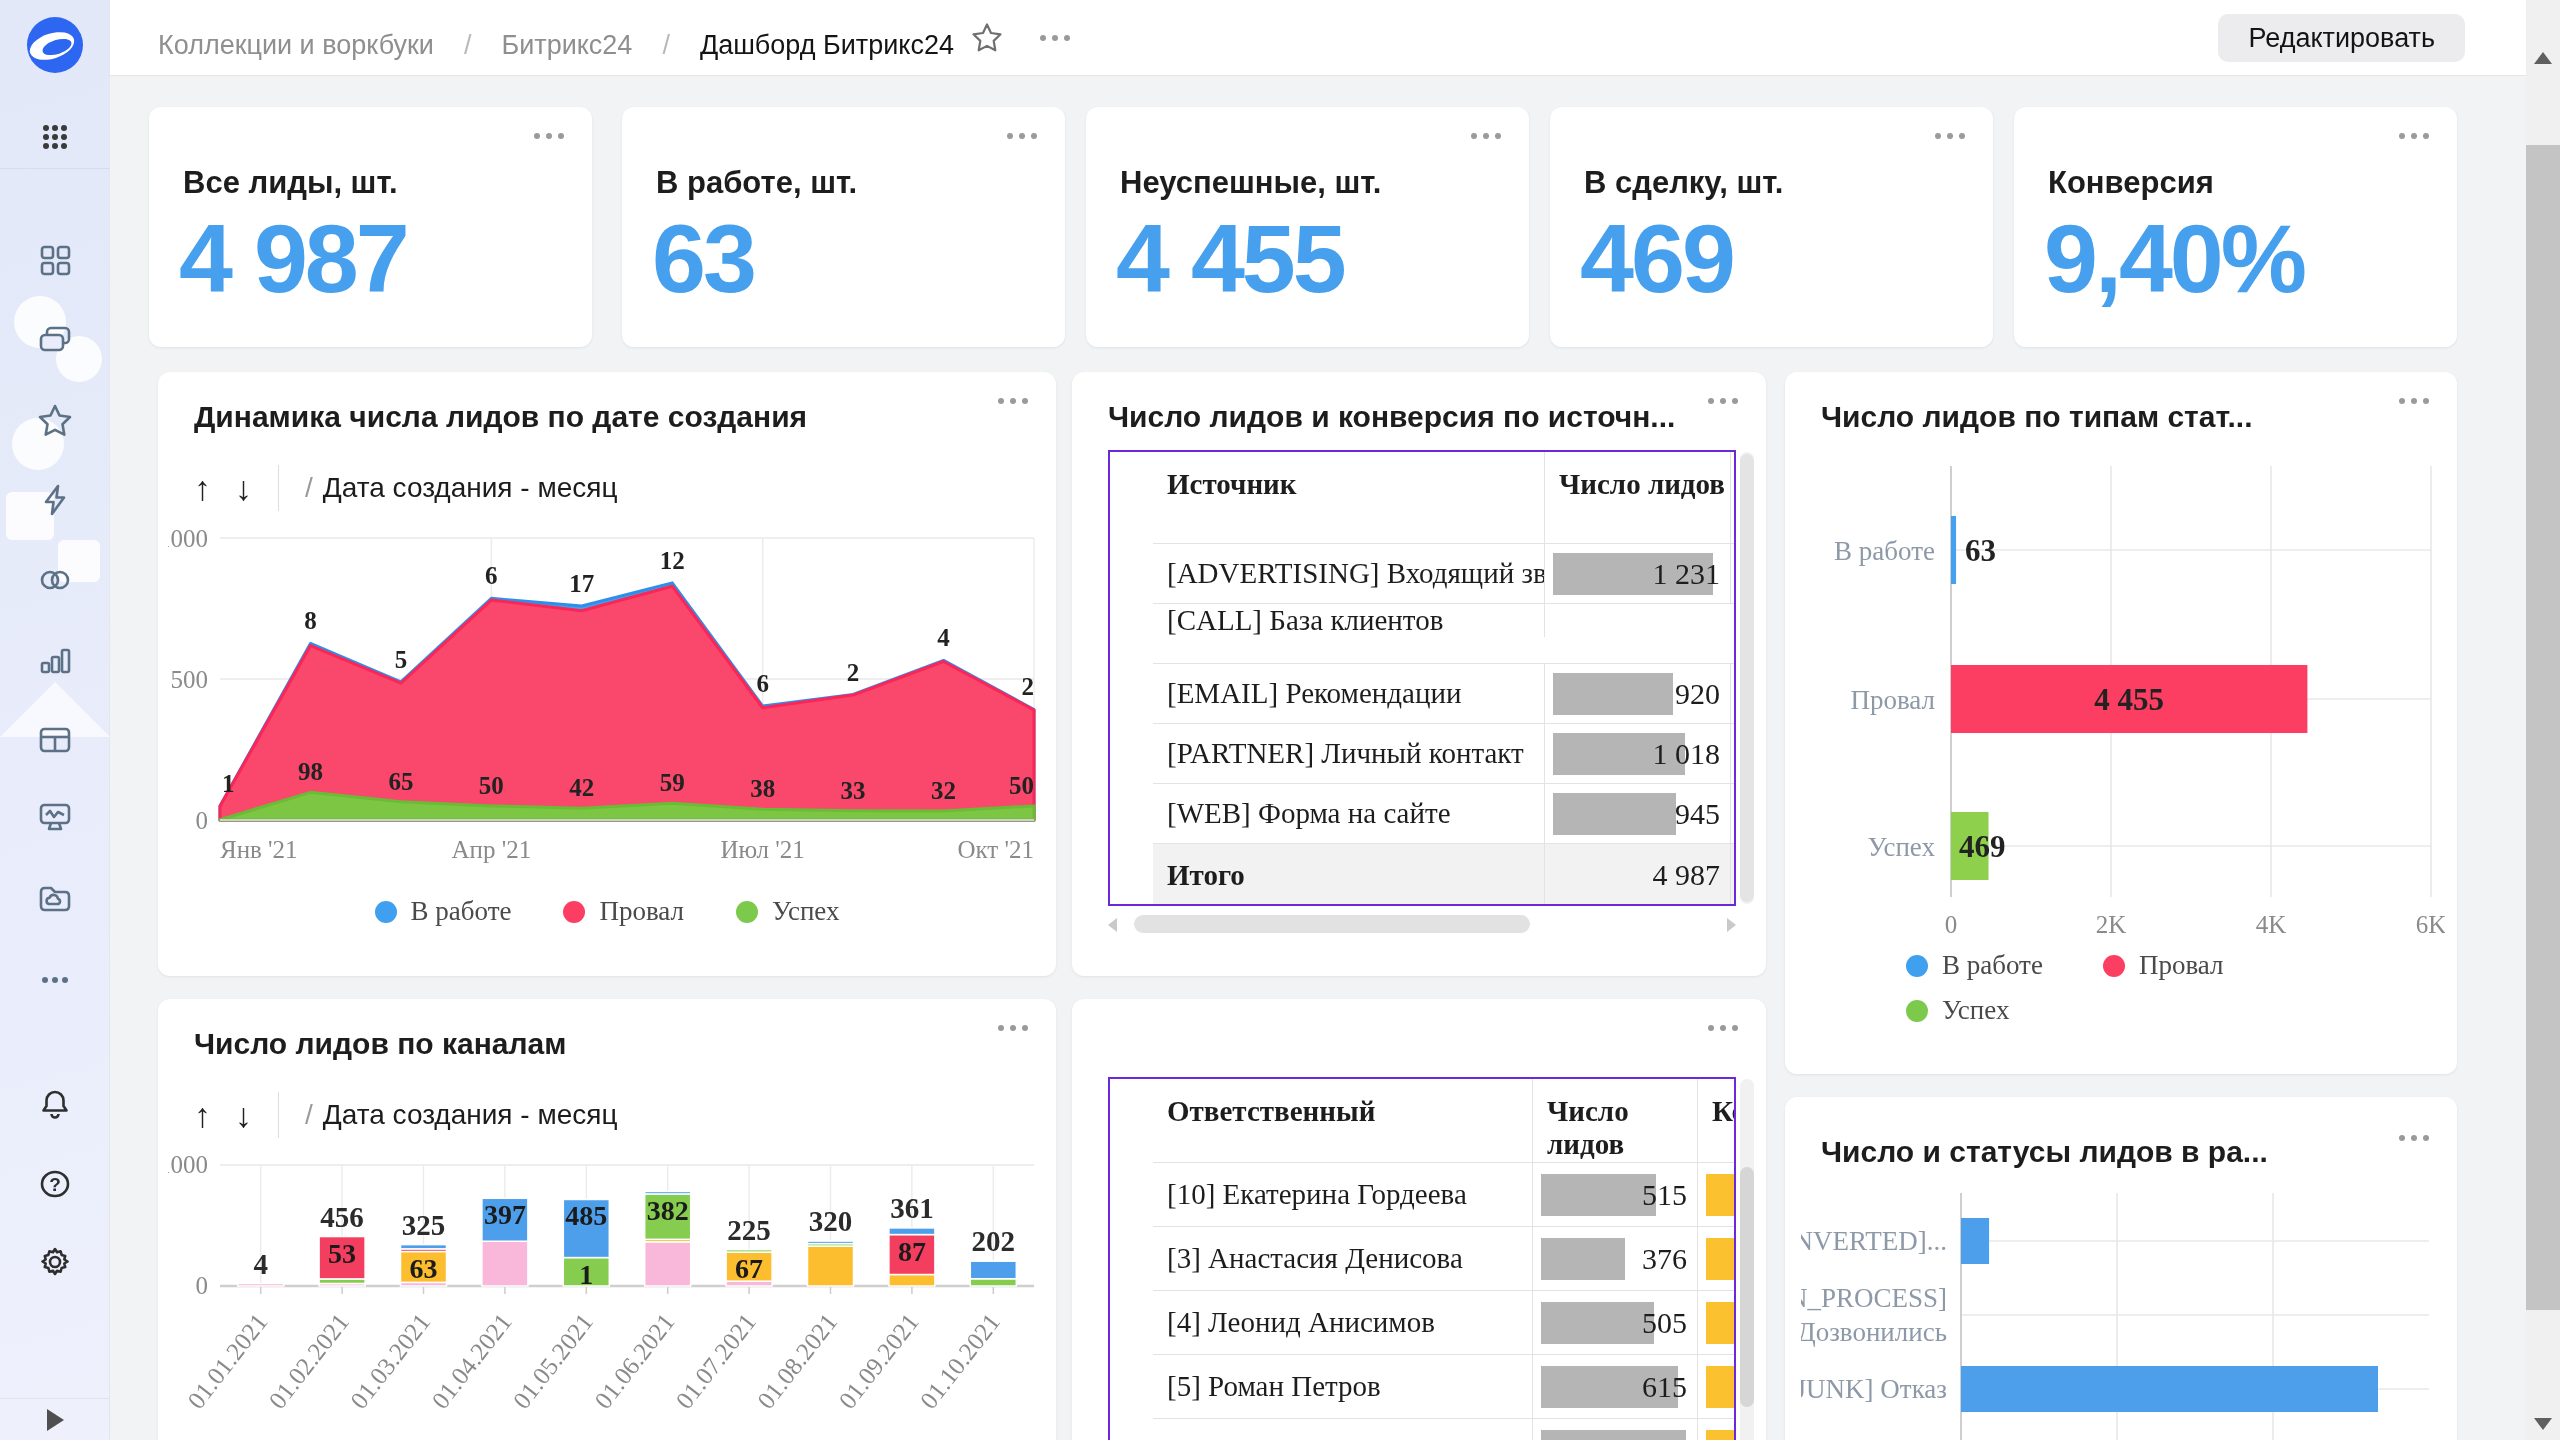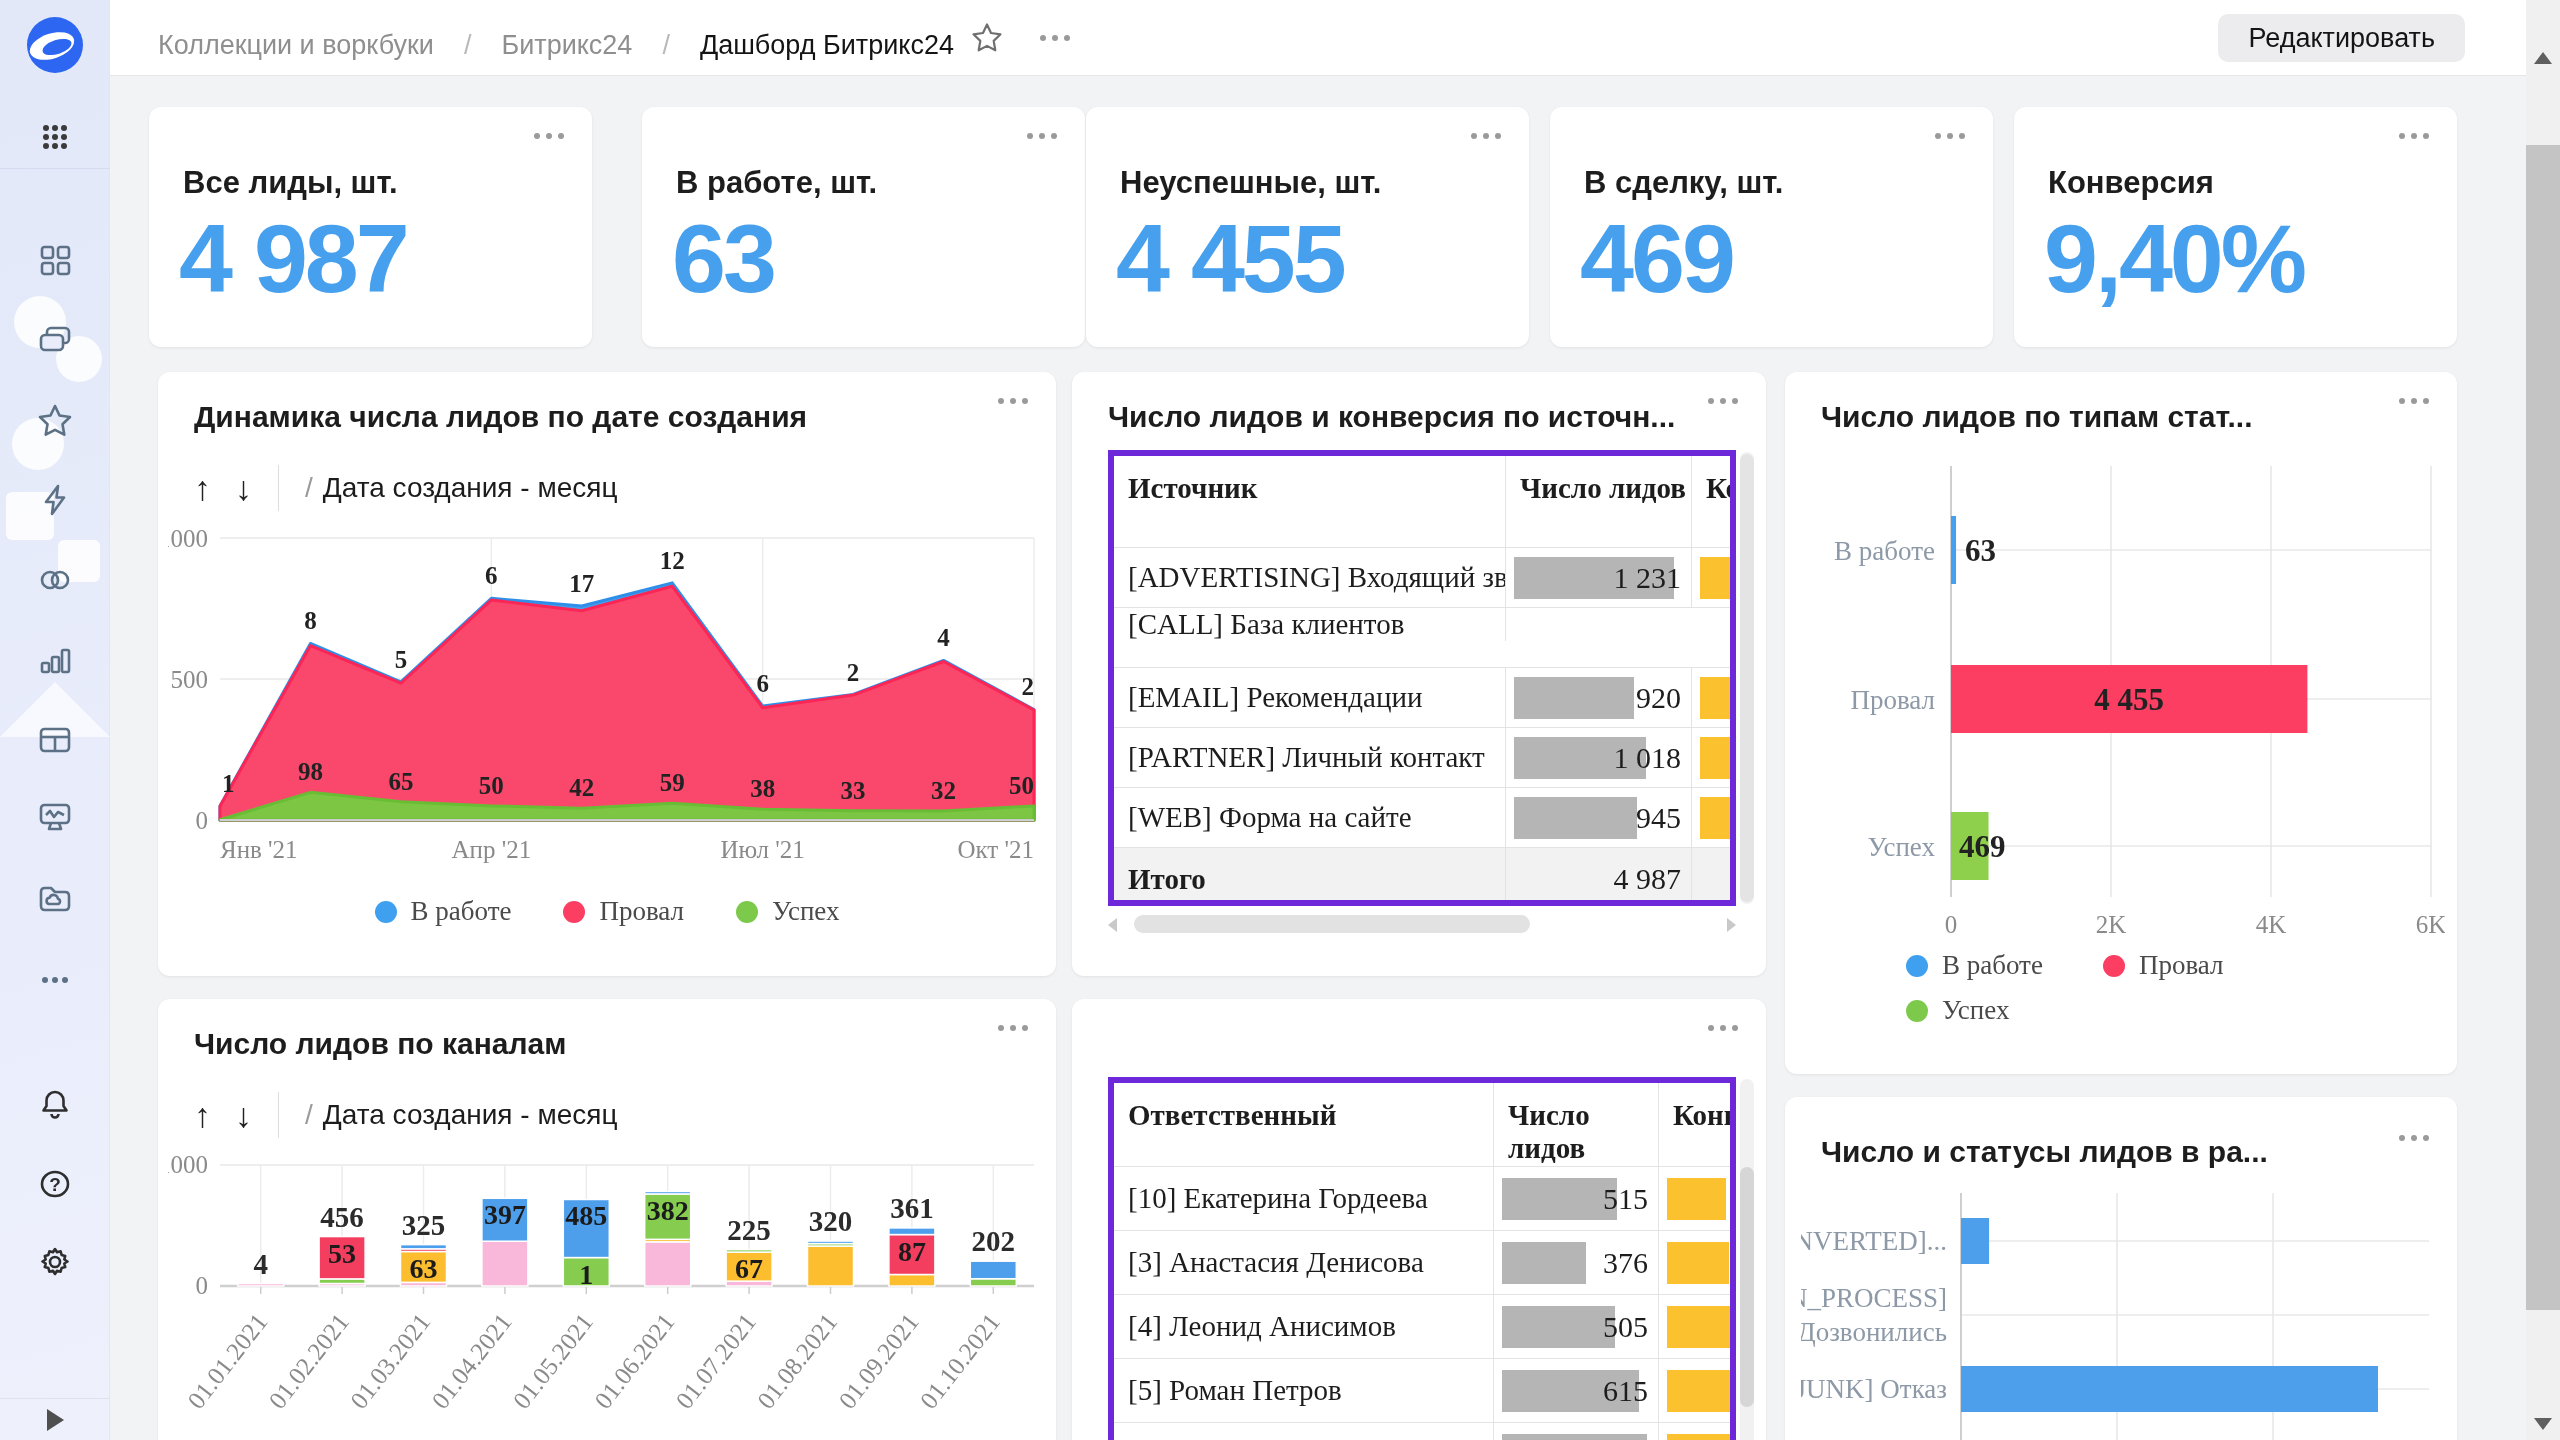--- a/index.html
+++ b/index.html
@@ -72,21 +72,21 @@
   .hbar-label { font:700 31px "Liberation Serif", serif; fill:#222; }
   .cat-label  { font:27px "Liberation Serif", serif; fill:#8d99a7; }
 
   .legend { display:flex; justify-content:center; align-items:center; gap:52px; }
   .legend-item { display:flex; align-items:center; gap:14px; cursor:pointer; }
   .legend-dot { width:22px; height:22px; border-radius:50%; }
   .legend-label { font:27px "Liberation Serif", serif; color:#4a4a4a; }
 
   
   .tbl { position:absolute; left:36px; top:78px; overflow:hidden; font-family:"Liberation Serif",serif;
-         border:6px solid #6d28d9; }
+         border:2px solid #6d28d9;padding-left:43px; }
   .trow { display:flex; border-bottom:1px solid #e3e3e3; background:#fff; }
   .trow:last-child { border-bottom:none; }
   .tcell { border-right:1px solid #e3e3e3; position:relative; overflow:hidden; flex:none; }
   .tcell:last-child { border-right:none; }
   .th { font-weight:700; font-size:29px; color:#1d1d1d; padding:16px 0 0 14px; }
   .td-name { font-size:29px; color:#1d1d1d; padding-left:14px; display:flex; align-items:center; white-space:nowrap; }
   .num-cell .gbar { position:absolute; left:8px; top:50%; transform:translateY(-50%); height:42px; background:#b5b5b5; }
   .num-cell .num { position:absolute; right:10px; top:50%; transform:translateY(-50%); font-size:30px; color:#1d1d1d; }
   .conv-cell .ybar { position:absolute; left:8px; top:50%; transform:translateY(-50%); height:42px; background:#fcc12f; }
   .total-row { background:#f2f2f2; }
@@ -248,21 +248,21 @@
 
   <div class="card" style="left:149px;top:107px;width:443px;height:240px;">
     <span class="menu-dots card-menu">
         <i></i>
         <i></i>
         <i></i>
       </span>
     <div class="kpi-title">Все лиды, шт.</div>
     <div class="kpi-value">4 987</div>
   </div>
-  <div class="card" style="left:642px;top:107px;width:443px;height:240px;">
+  <div class="card" style="left:622px;top:107px;width:443px;height:240px;">
     <span class="menu-dots card-menu">
         <i></i>
         <i></i>
         <i></i>
       </span>
     <div class="kpi-title">В работе, шт.</div>
     <div class="kpi-value">63</div>
   </div>
   <div class="card" style="left:1086px;top:107px;width:443px;height:240px;">
     <span class="menu-dots card-menu">

